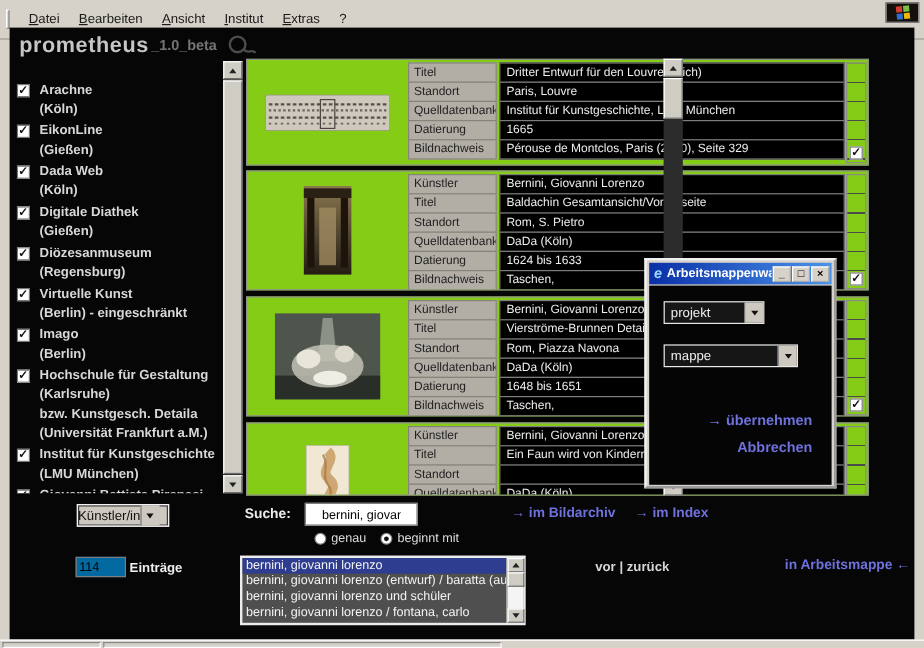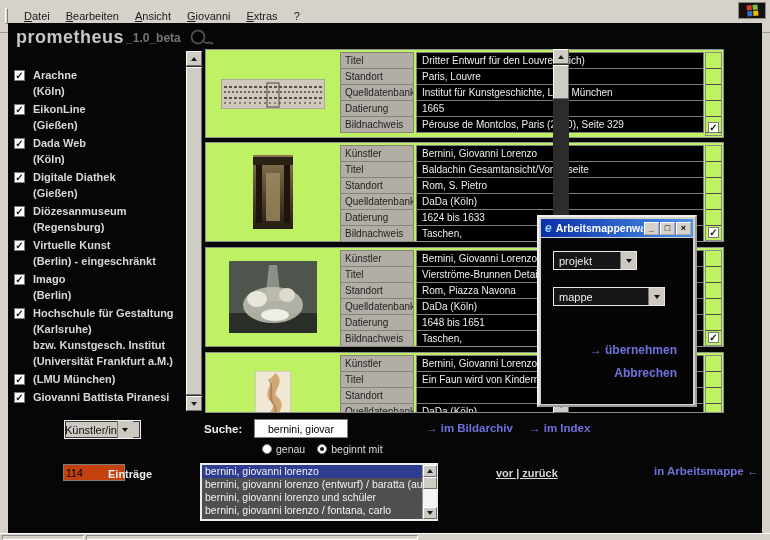--- a/index.html
+++ b/index.html
@@ -55,21 +55,21 @@
     border:1px solid; border-color:#fff #6e6e6e #6e6e6e #fff; }
   .sidebar-sb { left:178px; top:28px; height:360px; background:#33312c; }
   .sidebar-sb .sb-thumb { top:16px; bottom:16px; }
   .records-sb { left:545px; top:26px; height:364px; background:#2c2c2c; }
   .records-sb .sb-thumb { top:16px; height:34px; }
   .lb-sb { position:absolute; right:0; top:0; bottom:0; width:14px; background:#f4f4f4; border-left:1px solid #999; }
   .lb-sb .sb-btn { width:14px; height:12px; }
   .lb-sb .sb-thumb { width:14px; top:12px; height:12px; }
 
   
-  .record { position:absolute; left:197px; width:519px; background:#bef264;
+  .record { position:absolute; left:197px; width:519px; background:#84cc16;
     border:1px solid #8f8f8f; overflow:hidden; }
   .rec-thumb { position:absolute; left:1px; top:1px; bottom:1px; width:132px;
     display:flex; align-items:center; justify-content:center; }
   .rec-table { position:absolute; left:134px; top:2px; width:364px; }
   .frow { display:flex; height:17px; margin-top:-1px; }
   .frow:first-child { margin-top:0; }
   .flabel { width:74px; background:#b2aea6; border:1px solid #87837b; color:#222;
     font-size:10px; padding:2px 0 0 4px; margin-right:2px; white-space:nowrap; overflow:hidden; }
   .fvalue { flex:1; background:#000; border:1px solid #7d7d7d; color:#ededed;
     font-size:10px; padding:2px 0 0 5px; white-space:nowrap; overflow:hidden; }
@@ -108,43 +108,43 @@
   .search-input { position:absolute; left:246px; top:396px; width:94px; height:19px;
     background:#fff; border:1px solid #7e7e7e; font-size:10.5px; font-family:"Liberation Sans",sans-serif; padding:1px 13px; color:#000; }
   .radio-row { position:absolute; left:254px; top:420px; display:flex; align-items:center; }
   .radio { width:10px; height:10px; border-radius:50%; background:#fff; border:1px solid #888;
     margin-right:4px; display:flex; align-items:center; justify-content:center; }
   .radio.sel::after { content:""; width:4px; height:4px; border-radius:50%; background:#111; }
   .radio-lbl { font-size:10.5px; color:#dcdcdc; margin-right:12px; }
   .plink { position:absolute; font-weight:bold; font-size:11.5px; white-space:nowrap; }
   .link-bildarchiv { left:418px; top:399px; }
   .link-index { left:521px; top:399px; }
-  .count-input { position:absolute; left:55px; top:441px; width:62px; height:17px;
-    background:#c2410c; border:1px solid #7e7e7e; font-size:10.5px; font-family:"Liberation Sans",sans-serif; padding:1px 2px; color:#000; }
+  .count-input { position:absolute; left:55px; top:441px; width:42px; height:17px;
+    background:#0369a1; border:1px solid #7e7e7e; font-size:10.5px; font-family:"Liberation Sans",sans-serif; padding:1px 2px; color:#000; }
   .entries-lbl { left:100px; top:445px; font-size:11px; }
   .listbox { position:absolute; left:192px; top:440px; width:238px; height:58px;
     background:#4f4f4f; border:2px solid #ececec; }
   .lb-items { position:absolute; left:0; top:0; right:14px; bottom:0; overflow:hidden; }
   .lb-item { height:13px; line-height:13px; font-size:10.5px; color:#f2f2f2; padding:0 3px;
     white-space:nowrap; overflow:hidden; }
   .lb-item.sel { background:#2e3d8f; }
-  .nav-lbl { left:488px; top:444px; color:#d6d6d6; font-size:11px;text-decoration:underline; }
+  .nav-lbl { left:488px; top:444px; color:#d6d6d6; font-size:11px; }
   .link-workfolder { left:646px; top:442px; }
 </style>
 </head>
 <body>
 
 <div class="screen">
 
   <div class="menubar">
     <div class="grip"></div>
     <span class="menu-item">Datei</span>
     <span class="menu-item">Bearbeiten</span>
     <span class="menu-item">Ansicht</span>
-    <span class="menu-item">Giovanni</span>
+    <span class="menu-item">Institut</span>
     <span class="menu-item">Extras</span>
     <span class="menu-item">?</span>
     <div class="throbber">
       <div class="flag">
           <i style="background:#d43f2f"></i>
           <i style="background:#7ac143"></i>
           <i style="background:#2f6fd4"></i>
           <i style="background:#f2b705"></i>
         </div>
     </div>
@@ -209,27 +209,28 @@
         <div class="db-lines">
           <div>Imago</div>
           <div>(Berlin)</div>
         </div>
       </div>
       <div class="db-item">
         <span class="cb">✓</span>
         <div class="db-lines">
           <div>Hochschule für Gestaltung</div>
           <div>(Karlsruhe)</div>
-          <div>bzw. Kunstgesch. Institut</div>
+          <div>bzw. Kunstgesch. Detaila</div>
           <div>(Universität Frankfurt a.M.)</div>
         </div>
       </div>
       <div class="db-item">
         <span class="cb">✓</span>
         <div class="db-lines">
+          <div>Institut für Kunstgeschichte</div>
           <div>(LMU München)</div>
         </div>
       </div>
       <div class="db-item">
         <span class="cb">✓</span>
         <div class="db-lines">
           <div>Giovanni Battista Piranesi</div>
         </div>
       </div>
     </div>

